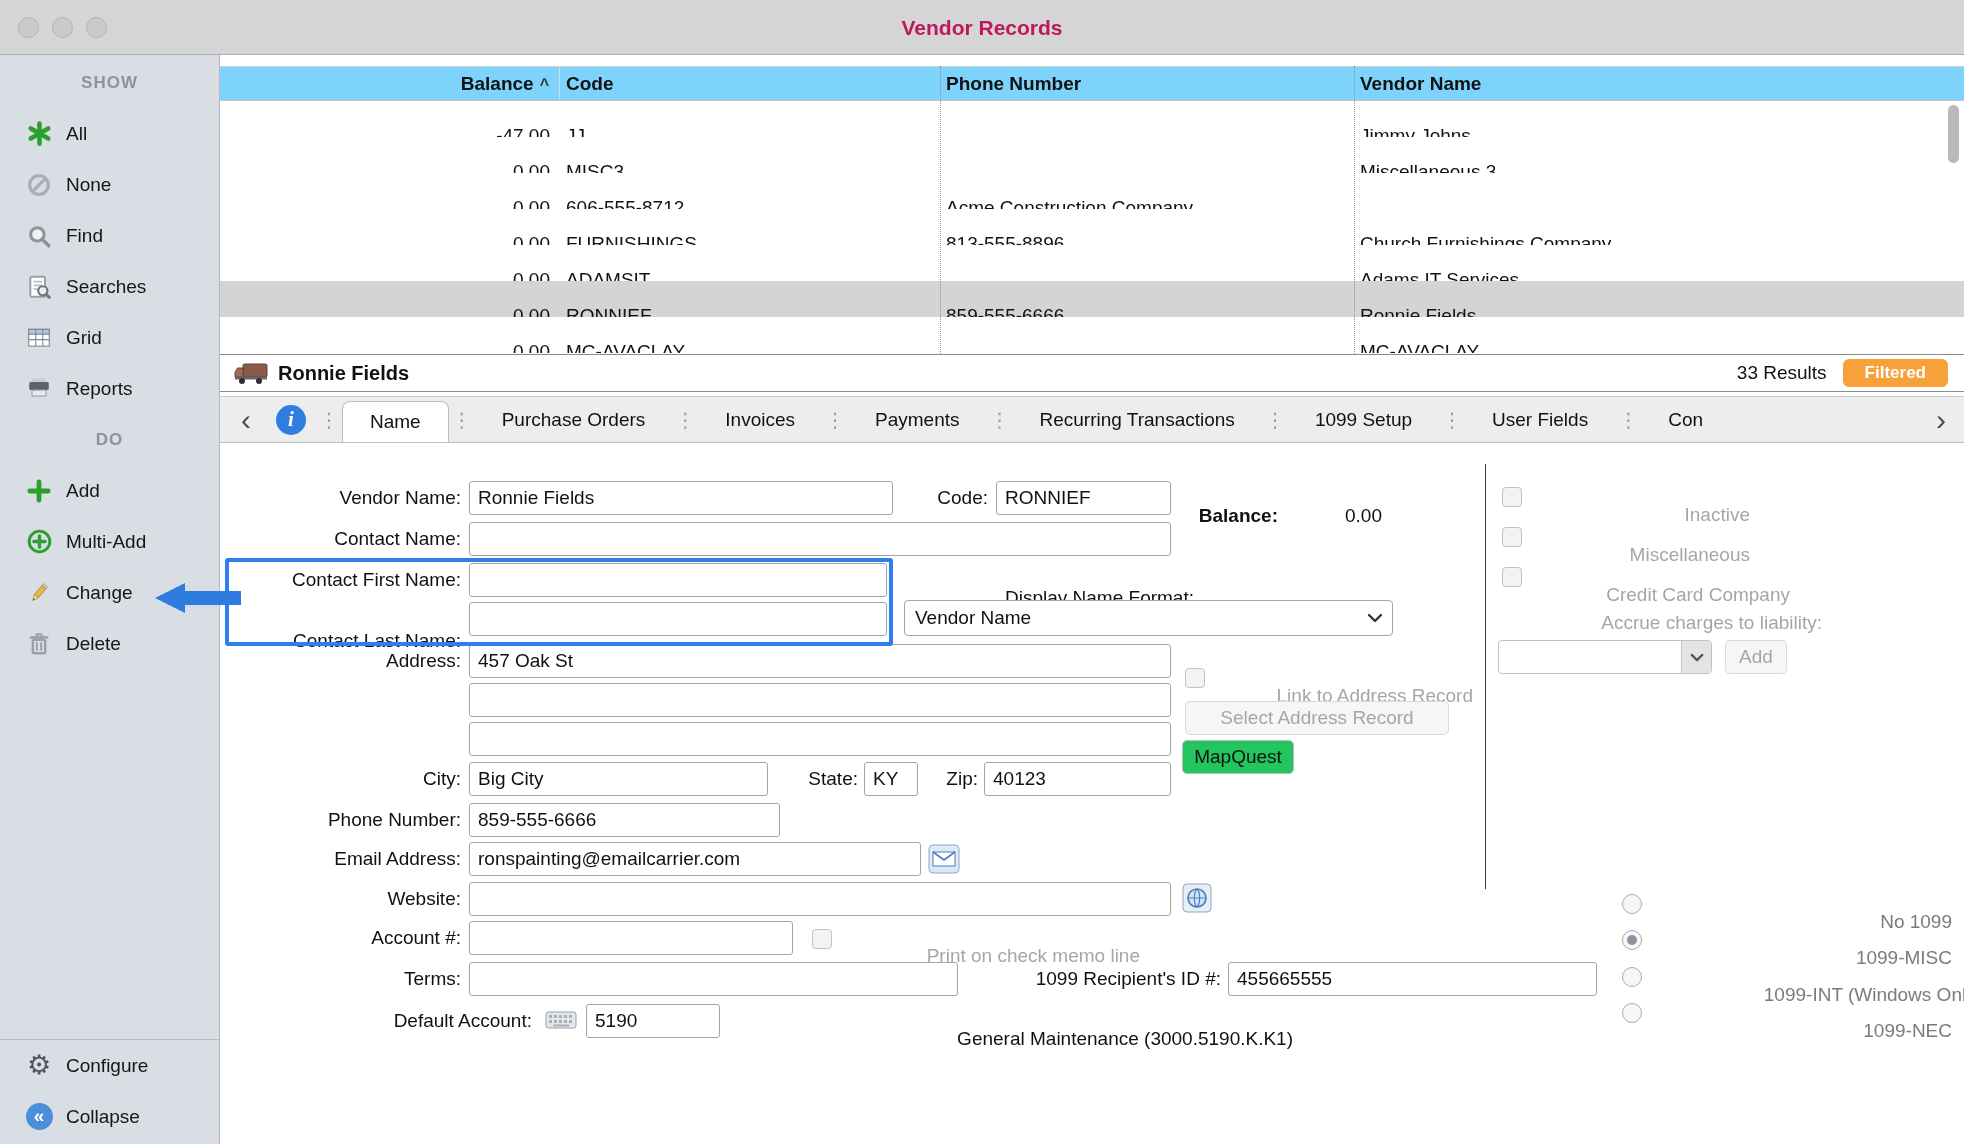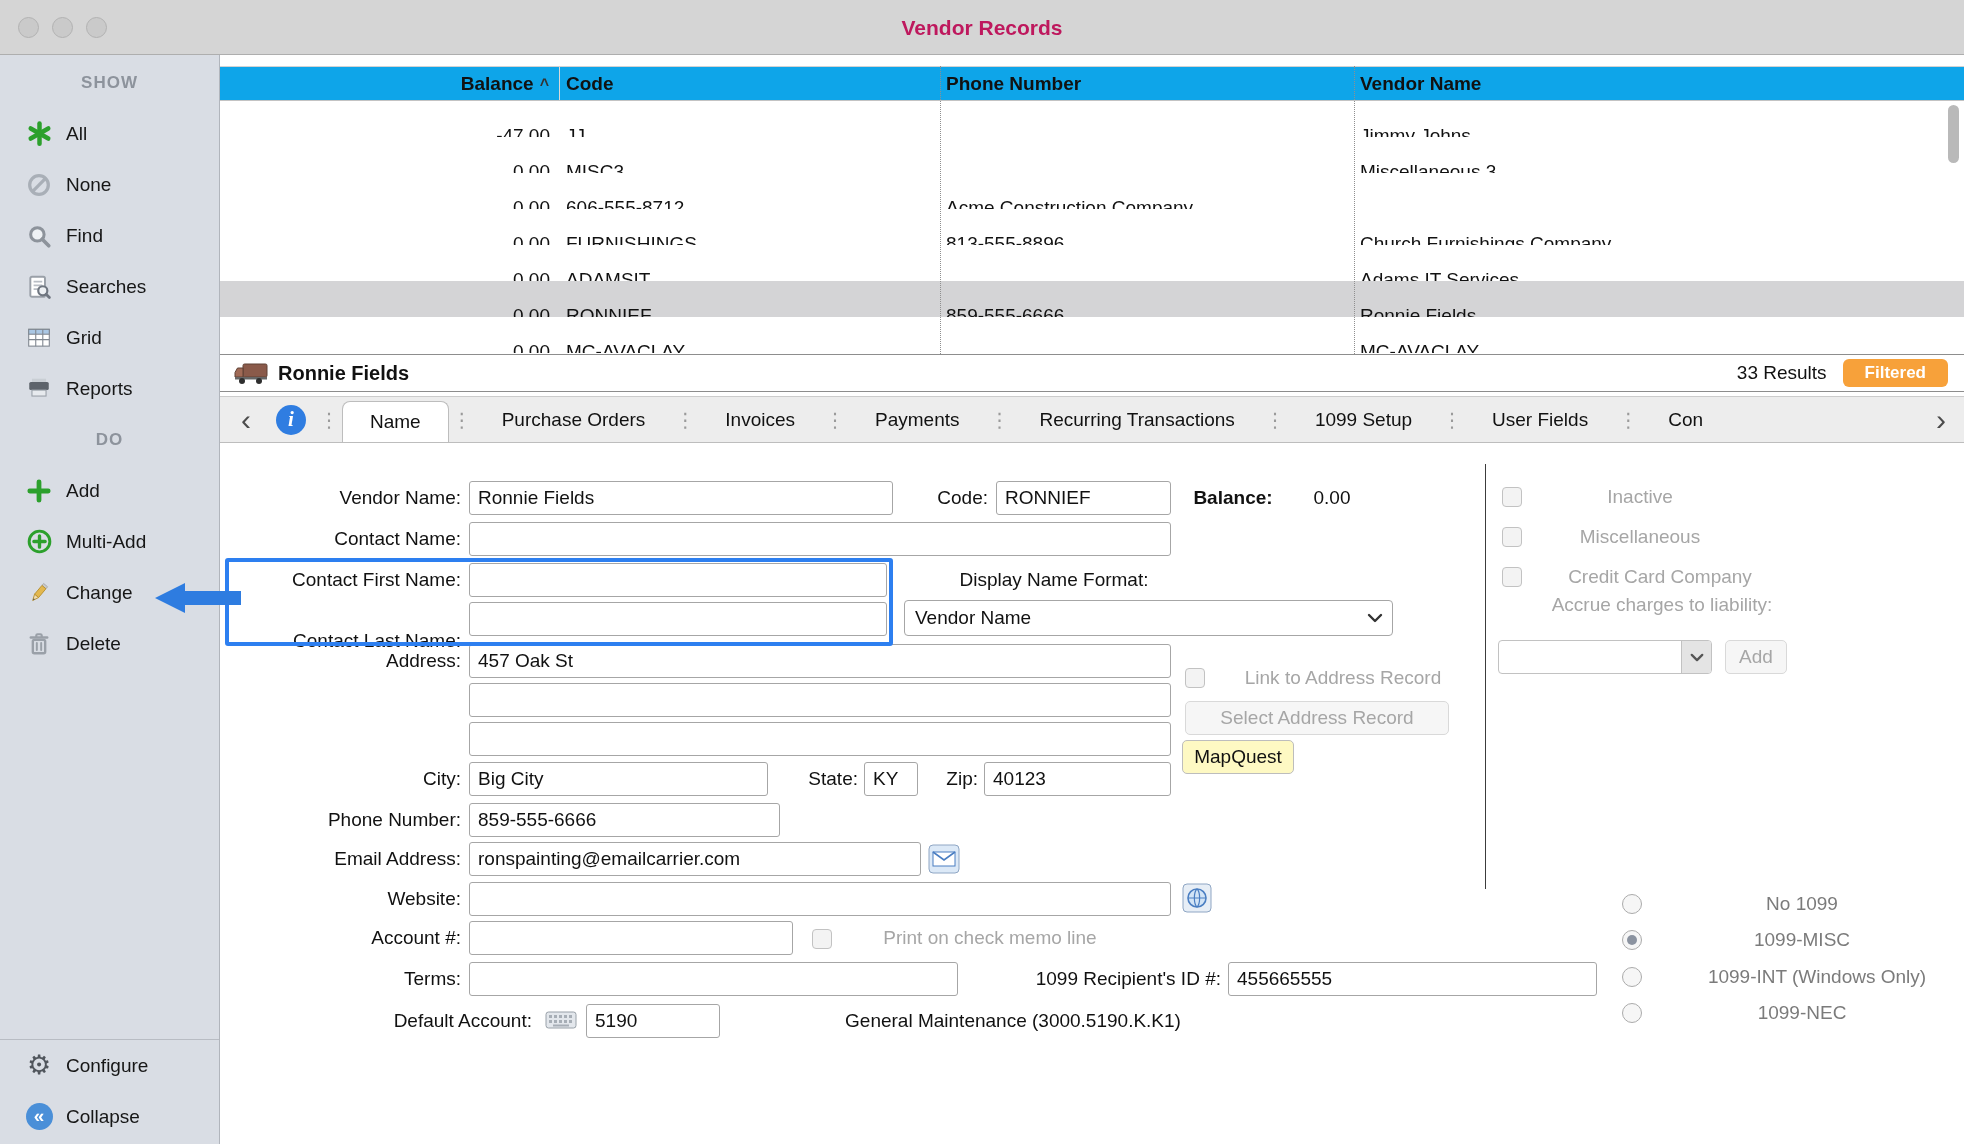--- a/index.html
+++ b/index.html
@@ -17,21 +17,21 @@
   .side-head { height:51px; display:flex; align-items:center; justify-content:center; color:#8d939c; font-weight:bold; font-size:17px; letter-spacing:1px; }
   .side-item { height:51px; display:flex; align-items:center; padding-left:22px; cursor:default; }
   .side-item .icon { width:34px; height:32px; display:flex; align-items:center; justify-content:center; margin-right:10px; flex:0 0 34px; }
   .side-item .lbl { font-size:19px; color:#161616; white-space:nowrap; }
   .side-bottom { position:absolute; bottom:2px; left:0; right:0; border-top:1px solid #b8bcc3; background:#d9dde4; }
   .gear-glyph { font-size:27px; color:#50555c; line-height:1; }
   .collapse-circle { width:27px; height:27px; border-radius:50%; background:#4a8fd8; color:#fff; display:flex; align-items:center; justify-content:center; font-size:19px; font-weight:bold; padding-bottom:2px; }
 
   
   .tablewrap { position:absolute; left:220px; top:55px; width:1744px; height:299px; background:#fff; }
-  .thead { position:absolute; left:0; top:11px; width:100%; height:35px; background:#0ea5e9; border-top:1px solid #d2d2d2; border-bottom:1px solid #c3c3c3; display:grid; grid-template-columns:340px 380px 414px 1fr; z-index:2; }
+  .thead { position:absolute; left:0; top:11px; width:100%; height:35px; background:#7dd3fc; border-top:1px solid #d2d2d2; border-bottom:1px solid #c3c3c3; display:grid; grid-template-columns:340px 380px 414px 1fr; z-index:2; }
   .hcell { font-size:19px; font-weight:bold; color:#111; line-height:33px; padding:0 6px; white-space:nowrap; overflow:hidden; }
   .hcell.num { text-align:right; padding-right:10px; border-right:1px solid #d8d8d8; }
   .sortchev { font-size:16px; font-weight:bold; color:#333; margin-left:6px; }
   .tbody { position:absolute; left:0; top:46px; width:100%; height:253px; overflow:hidden; }
   .trow { display:grid; grid-template-columns:340px 380px 414px 1fr; height:36px; background:#fff; }
   .trow.selected { background:#d4d4d6; }
   .cell { font-size:19px; color:#111; line-height:36px; padding:17px 6px; white-space:nowrap; overflow:hidden; }
   .cell.num { text-align:right; padding-right:10px; }
   .colline { position:absolute; top:11px; height:288px; width:0; border-left:1px dotted #8f8f8f; z-index:3; }
   .vscroll-thumb { position:absolute; left:1948px; top:105px; width:11px; height:58px; background:#b9b9b9; border-radius:6px; z-index:6; }
@@ -49,29 +49,29 @@
   .nav-next { position:absolute; right:0; top:0; height:100%; width:46px; background:#ededed; display:flex; align-items:center; justify-content:center; font-size:30px; color:#4c4c4c; }
   .infotab { display:flex; align-items:center; padding:0 10px 0 4px; }
   .infocircle { width:30px; height:30px; border-radius:50%; background:#2f7de1; color:#fff; display:flex; align-items:center; justify-content:center; font-family:"Liberation Serif", serif; font-style:italic; font-weight:bold; font-size:21px; }
   .tsep { display:flex; align-items:center; color:#9a9a9a; font-size:20px; padding:0 3px; }
   .tab { display:flex; align-items:center; padding:0 27px; font-size:19px; color:#111; white-space:nowrap; }
   .tab.active { background:#fff; border:1px solid #bdbdbd; border-bottom:none; border-radius:8px 8px 0 0; margin-top:4px; }
 
   
   .form { position:absolute; left:220px; top:443px; width:1744px; height:701px; background:#fff; font-size:19px; }
   .flabel { position:absolute; height:34px; line-height:34px; text-align:right; color:#111; white-space:nowrap; }
-  .flabel.left { text-align:center; }
+  .flabel.left { text-align:right;margin-top:18px; }
   .flabel.bold { font-weight:bold; }
   .flabel.gray { color:#a6a6a6; }
   .flabel.radio-lbl { color:#7b7b7b; }
   .finput { position:absolute; height:34px; border:1px solid #a6a6a6; border-radius:3px; background:#fff; font-family:"Liberation Sans", sans-serif; font-size:19px; padding:0 8px; color:#111; outline:none; }
   .cb { position:absolute; width:20px; height:20px; border:1px solid #c2c2c2; border-radius:4px; background:#f3f3f3; }
   .radio { position:absolute; width:20px; height:20px; border:1px solid #ababab; border-radius:50%; background:#f6f6f6; }
   .radio.checked::after { content:""; position:absolute; left:4px; top:4px; width:10px; height:10px; border-radius:50%; background:#8b93a0; }
-  .btn { position:absolute; height:34px; border:1px solid #bdbdbd; border-radius:5px; background:#fef9c3; font-size:19px; color:#111; display:flex; align-items:center; justify-content:center; white-space:nowrap; }
+  .btn { position:absolute; height:34px; border:1px solid #bdbdbd; border-radius:5px; background:#22c55e; font-size:19px; color:#111; display:flex; align-items:center; justify-content:center; white-space:nowrap; }
   .btn.disabled { color:#a6a6a6; background:#f6f6f6; border-color:#d9d9d9; }
   .dropdown { position:absolute; height:36px; border:1px solid #a6a6a6; border-radius:4px; background:#fff; display:flex; align-items:center; }
   .dropdown .dval { flex:1; padding:0 10px; font-size:19px; color:#111; }
   .dropdown .dchev { width:34px; display:flex; align-items:center; justify-content:center; }
   .combo { border-color:#c2c2c2; }
   .combo .dchev { width:30px; align-self:stretch; background:#e4e4e4; border-left:1px solid #c2c2c2; border-radius:0 3px 3px 0; }
   .icon-btn { position:absolute; display:flex; align-items:center; justify-content:center; }
   .vdivider { position:absolute; left:1265px; top:21px; height:425px; width:0; border-left:1px solid #3c3c3c; }
 
   

